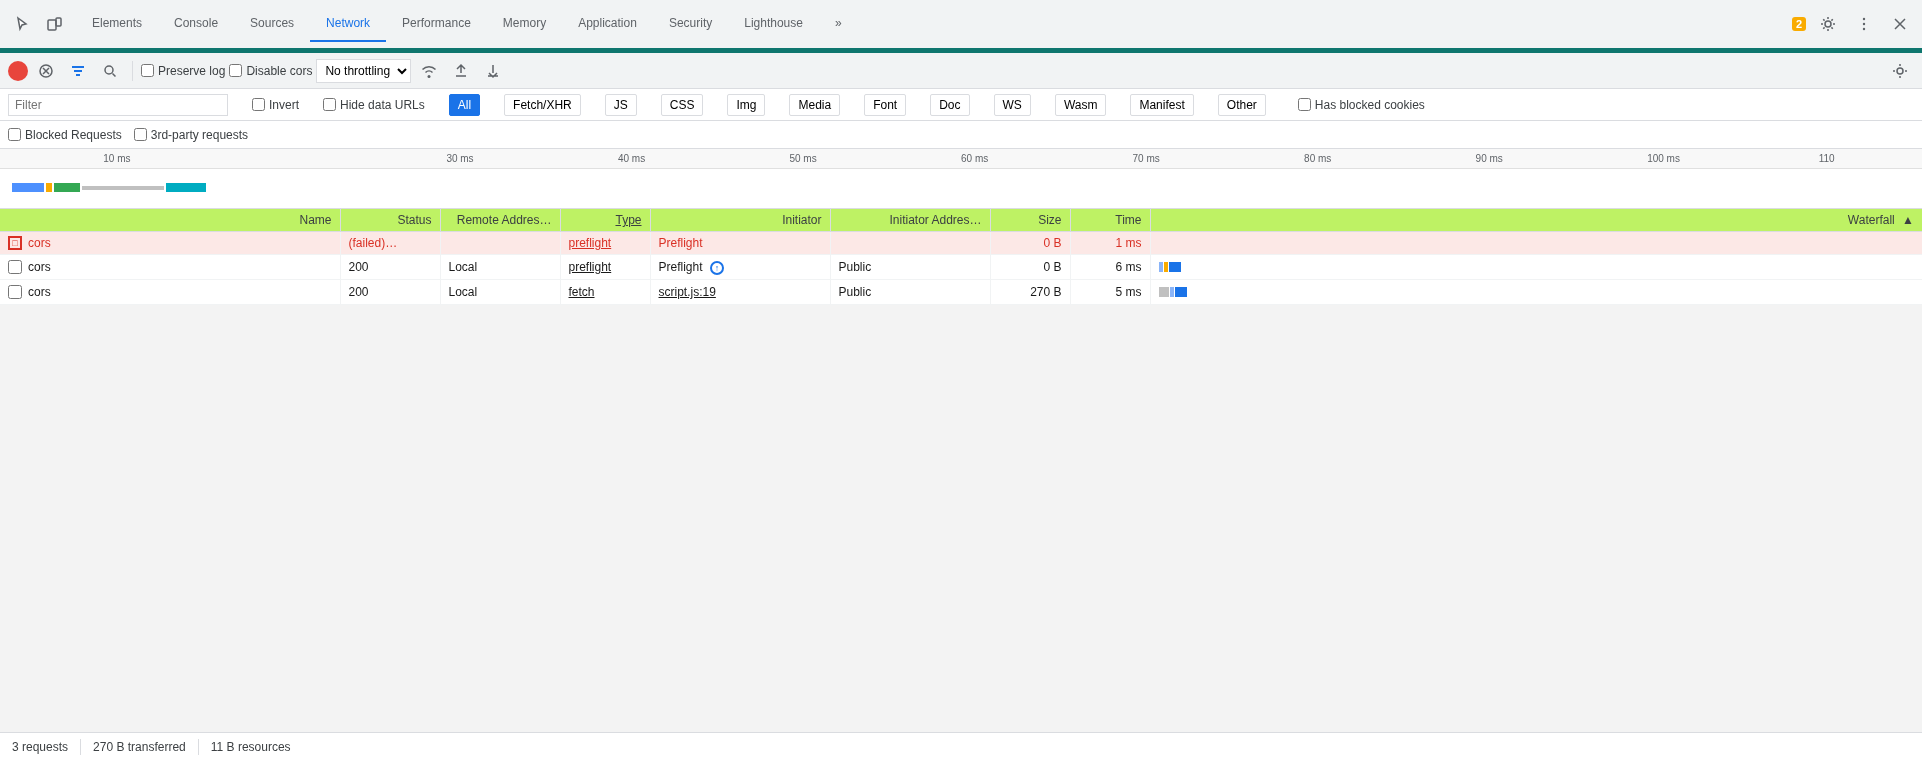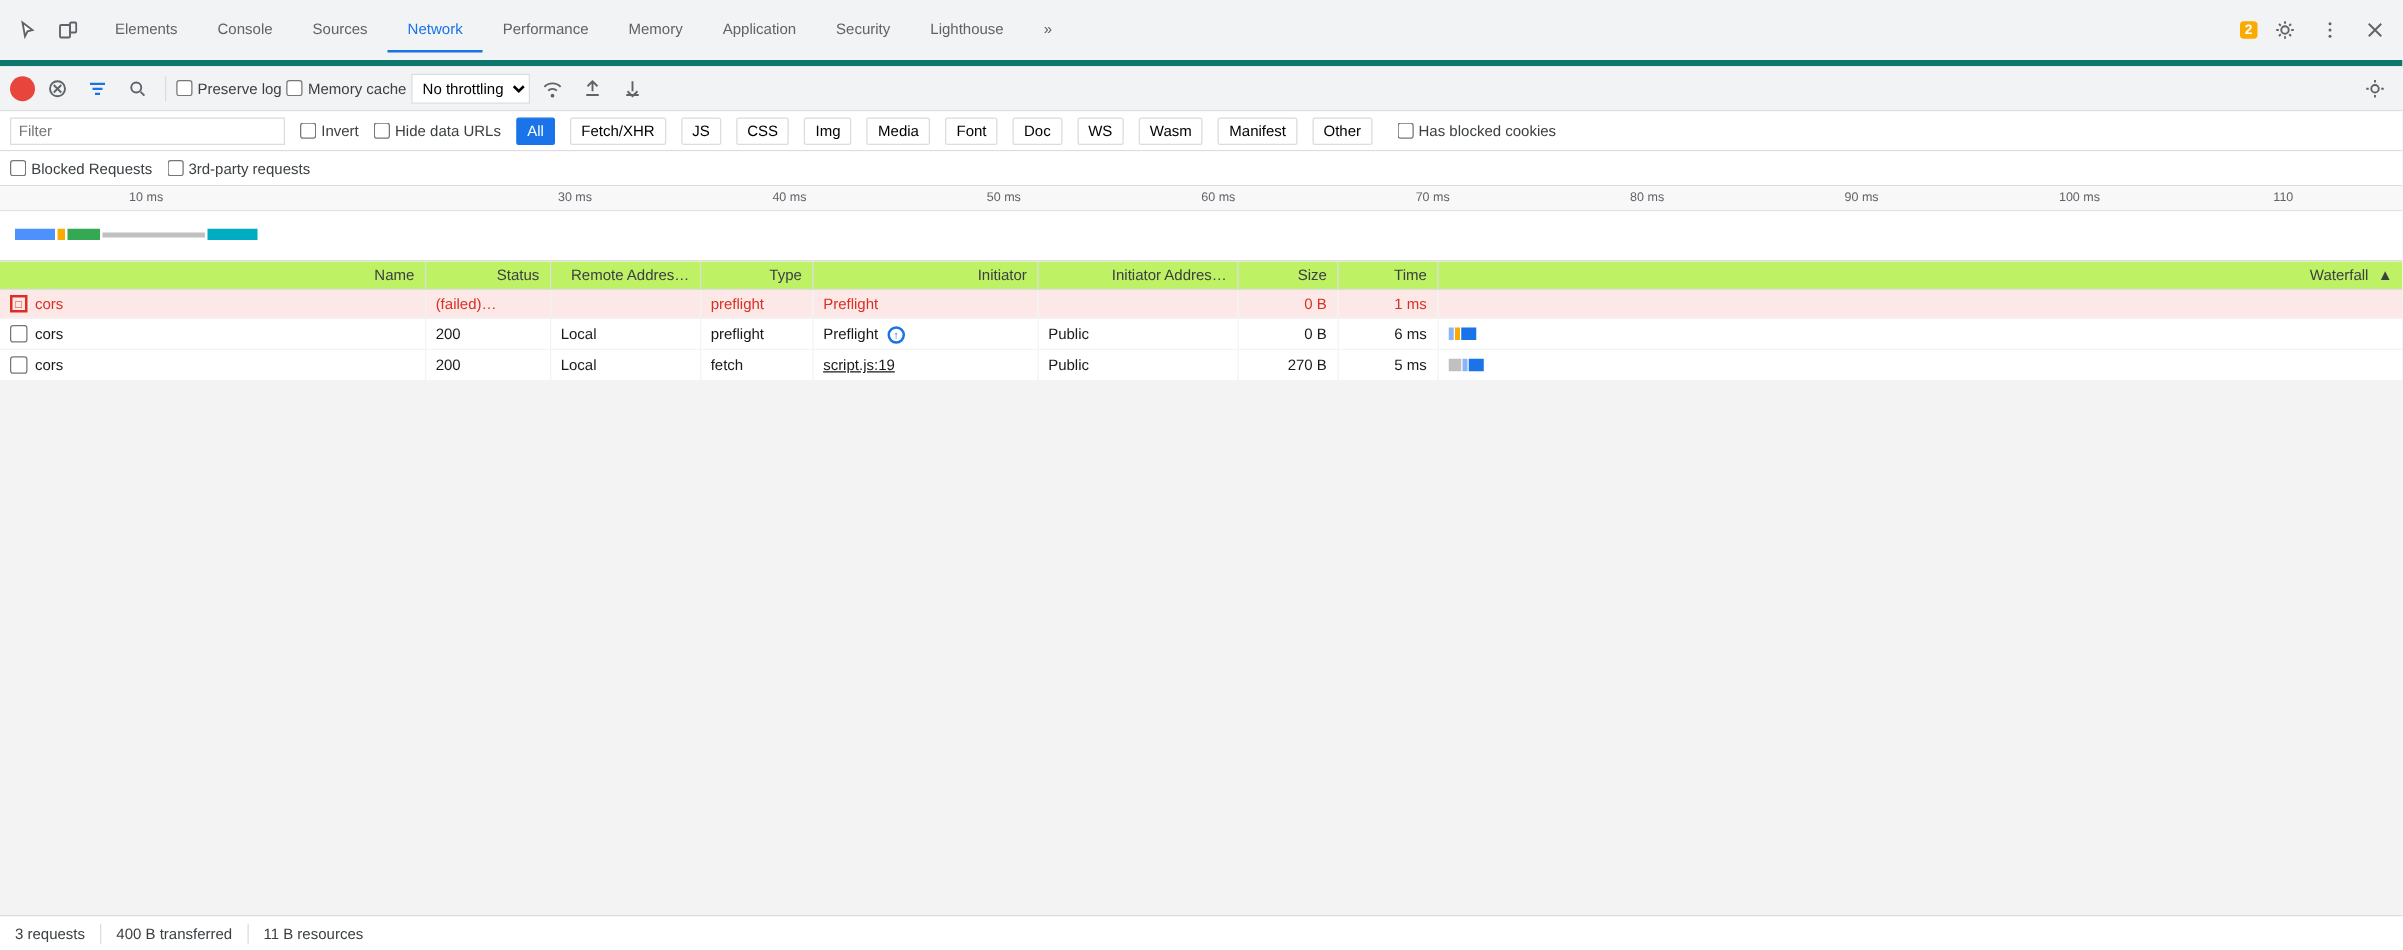--- a/index.html
+++ b/index.html
@@ -24,21 +24,21 @@
     }
     .toolbar-divider { width: 1px; height: 20px; background: #dadce0; margin: 0 4px; }
     .record-btn { width: 20px; height: 20px; background: #e8453c; border-radius: 50%; border: none; cursor: pointer; }
     .checkbox-label { display: flex; align-items: center; gap: 4px; cursor: pointer; font-size: 12px; color: #3c4043; white-space: nowrap; }
     .checkbox-label input { cursor: pointer; }
     .throttle-select { height: 24px; font-size: 12px; border: 1px solid #dadce0; background: white; padding: 0 4px; cursor: pointer; }
 
     
     .filter-bar {
       display: flex; align-items: center; background: white; border-bottom: 1px solid #dadce0;
-      height: 32px; padding: 0 8px; gap: 12px;
+      height: 32px; padding: 0 8px; gap: 24px;
     }
     .filter-input { flex: 0 0 220px; height: 22px; border: 1px solid #dadce0; font-size: 12px; padding: 0 6px; outline: none; }
     .filter-btn { padding: 2px 8px; height: 22px; font-size: 12px; border: 1px solid #dadce0; background: white; cursor: pointer; border-radius: 2px; white-space: nowrap; }
     .filter-btn.active { background: #1a73e8; color: white; border-color: #1a73e8; }
 
     
     .blocked-bar {
       display: flex; align-items: center; background: white; border-bottom: 1px solid #dadce0;
       height: 28px; padding: 0 8px; gap: 12px;
     }
@@ -78,21 +78,21 @@
       position: fixed; bottom: 0; width: 1922px;
     }
     .status-divider { width: 1px; height: 16px; background: #dadce0; margin: 0 12px; }
 
     
     .sort-arrow { margin-left: 4px; }
 
     .col-name { width: 340px; }
     .col-status { width: 100px; }
     .col-remote { width: 120px; }
-    .col-type { width: 90px; }
+    .col-type { width: 90px; text-decoration: underline; }
     .col-initiator { width: 180px; }
     .col-inaddr { width: 160px; }
     .col-size { width: 80px; text-align: right; }
     .col-time { width: 80px; text-align: right; }
     .col-waterfall { width: auto; min-width: 300px; }
   </style>
 </head>
 <body>
 
 <div class="tab-bar">
@@ -188,21 +188,21 @@
 
   <div class="toolbar-divider"></div>
 
   <label class="checkbox-label">
     <input type="checkbox" style="">
     <span>Preserve log</span>
   </label>
 
   <label class="checkbox-label">
     <input type="checkbox" style="">
-    <span>Memory cache</span>
+    <span>Disable cors</span>
   </label>
 
   <select class="throttle-select">
     <option>No throttling</option>
     <option>Fast 3G</option>
     <option>Slow 3G</option>
     <option>Offline</option>
   </select>
 
   <button class="icon-btn">
@@ -475,16 +475,16 @@
           </div>
         </td>
       </tr>
     </tbody>
   </table>
 </div>
 
 <div class="status-bar">
   <span>3 requests</span>
   <div class="status-divider"></div>
-  <span>400 B transferred</span>
+  <span>270 B transferred</span>
   <div class="status-divider"></div>
   <span>11 B resources</span>
 </div>
 
 </body></html>

